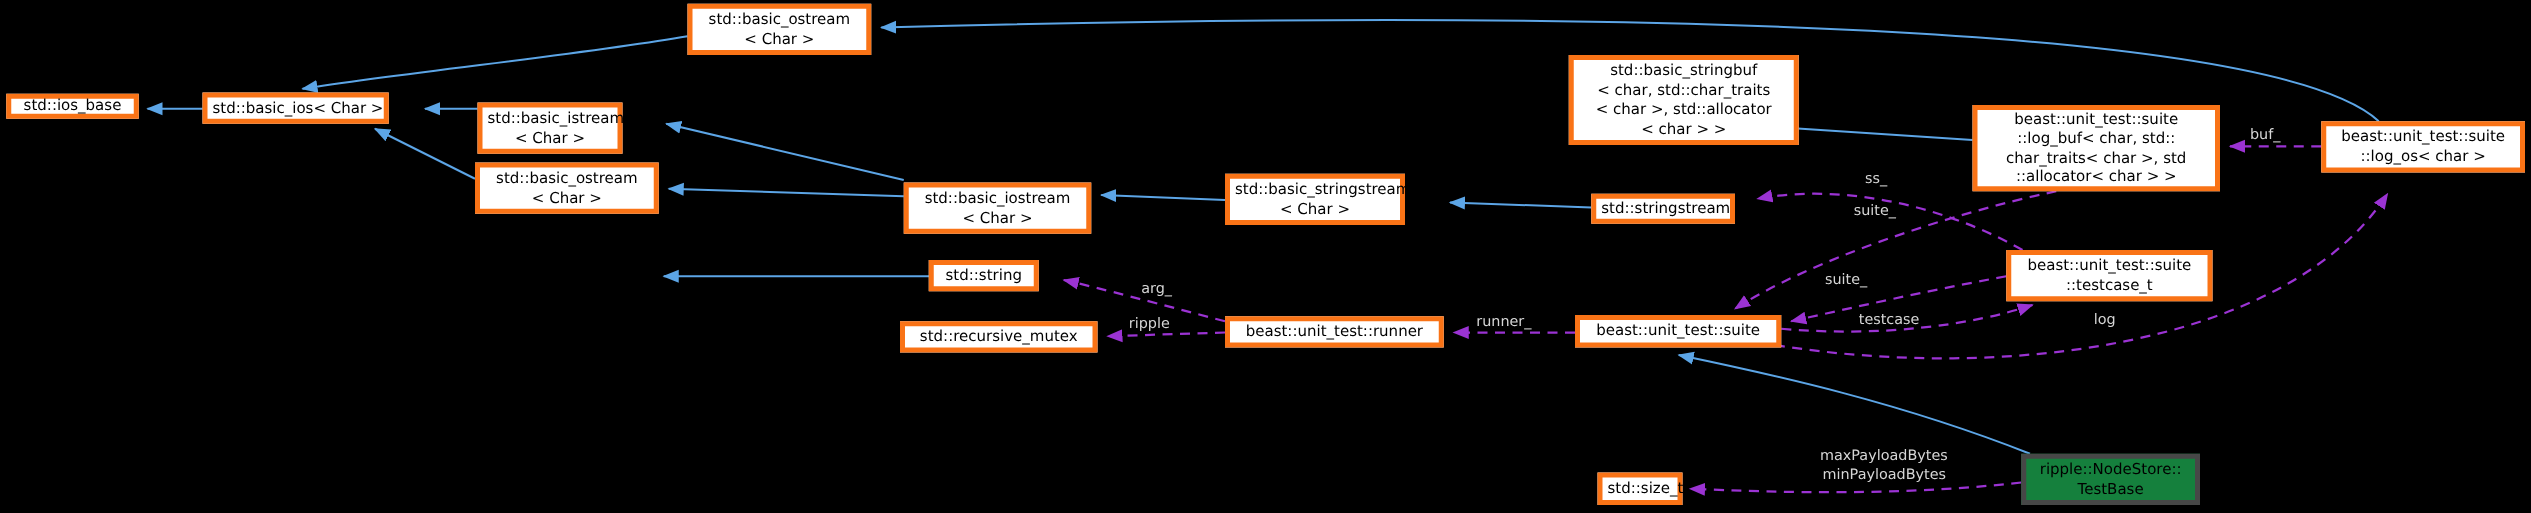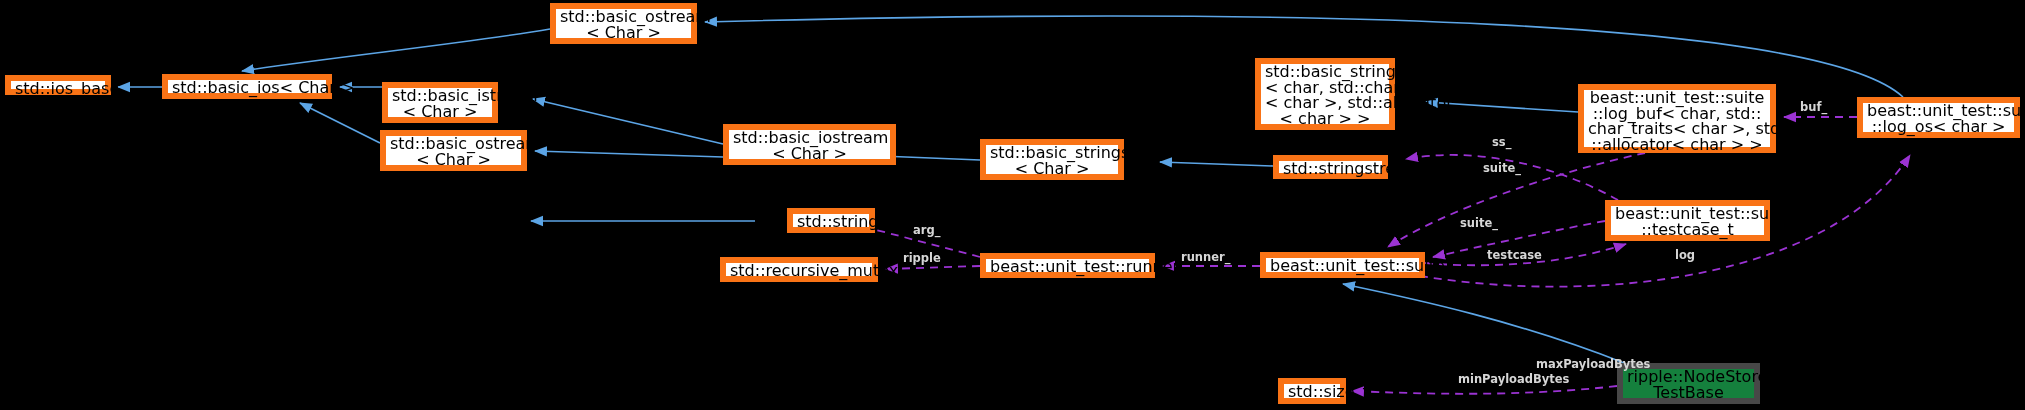--- a/index.html
+++ b/index.html
@@ -1,24 +1,24 @@
 <!DOCTYPE html>
 <html><head>
 <meta charset="utf-8">
 <style>
   html,body{margin:0;padding:0;background:#000;}
   #diagram{position:relative;width:2025px;height:410px;background:#000;overflow:hidden;
            font-family:"DejaVu Sans",sans-serif;}
   #edges{position:absolute;left:0;top:0;width:2025px;height:410px;}
-  .node{position:absolute;box-sizing:border-box;background:#ffffff;border:6px solid #f97316;
-        color:#000;font-size:16px;line-height:15.5px;text-align:center;
-        display:flex;flex-direction:column;justify-content:flex-start;white-space:nowrap;z-index:2;}
+  .node{position:absolute;box-sizing:border-box;background:#ffffff;border:4px solid #f97316;
+        color:#000;font-size:12px;line-height:15.5px;text-align:center;
+        display:flex;flex-direction:column;justify-content:center;white-space:nowrap;z-index:2;}
   .node span{display:block;padding:0 4px;}
   .node.current{background:#15803d;border-color:#474747;}
-  .elabel{position:absolute;color:#d6d6d6;font-size:11.5px;font-weight:bold;
+  .elabel{position:absolute;color:#d6d6d6;font-size:11.5px;font-weight:normal;
           line-height:13px;z-index:3;white-space:nowrap;}
 </style>
 </head>
 <body>
 
 <div id="diagram">
 
   <svg id="edges" width="2025" height="410" viewBox="0 0 2025 410" xmlns="http://www.w3.org/2000/svg">
     <defs>
       <marker id="mb" markerWidth="14" markerHeight="12" refX="12" refY="6" orient="auto" markerUnits="userSpaceOnUse">
@@ -55,50 +55,50 @@
       <path d="M980,257 C930,244 878,230 851,224" marker-end="url(#mp)"></path>
       <path d="M980,266 L886,269" marker-end="url(#mp)"></path>
       <path d="M1617,386 C1520,397 1425,394 1352,391" marker-end="url(#mp)"></path>
     </g>
   </svg>
 
   <div class="node" style="left:5px;top:75px;width:106px;height:20px">
     <span>std::ios_base</span>
   </div>
 
-  <div class="node" style="left:162px;top:74px;width:170px;height:25px">
+  <div class="node" style="left:162px;top:74px;width:149px;height:25px">
     <span>std::basic_ios&lt; Char &gt;</span>
   </div>
 
   <div class="node" style="left:382px;top:82px;width:116px;height:41px">
     <span>std::basic_istream</span>
     <span>&lt; Char &gt;</span>
   </div>
 
   <div class="node" style="left:550px;top:3px;width:147px;height:41px">
     <span>std::basic_ostream</span>
     <span>&lt; Char &gt;</span>
   </div>
 
   <div class="node" style="left:380px;top:130px;width:147px;height:41px">
     <span>std::basic_ostream</span>
     <span>&lt; Char &gt;</span>
   </div>
 
-  <div class="node" style="left:723px;top:124px;width:173px;height:41px">
+  <div class="node" style="left:723px;top:146px;width:150px;height:41px">
     <span>std::basic_iostream</span>
     <span>&lt; Char &gt;</span>
   </div>
 
   <div class="node" style="left:980px;top:139px;width:144px;height:41px">
     <span>std::basic_stringstream</span>
     <span>&lt; Char &gt;</span>
   </div>
 
-  <div class="node" style="left:1255px;top:58px;width:140px;height:72px">
+  <div class="node" style="left:1255px;top:44px;width:184px;height:72px">
     <span>std::basic_stringbuf</span>
     <span>&lt; char, std::char_traits</span>
     <span>&lt; char &gt;, std::allocator</span>
     <span>&lt; char &gt; &gt;</span>
   </div>
 
   <div class="node" style="left:1273px;top:155px;width:115px;height:24px">
     <span>std::stringstream</span>
   </div>
 
@@ -108,21 +108,21 @@
     <span>char_traits&lt; char &gt;, std</span>
     <span>::allocator&lt; char &gt; &gt;</span>
   </div>
 
   <div class="node" style="left:1857px;top:97px;width:163px;height:41px">
     <span>beast::unit_test::suite</span>
     <span>::log_os&lt; char &gt;</span>
   </div>
 
 
-  <div class="node" style="left:787px;top:208px;width:88px;height:25px">
+  <div class="node" style="left:743px;top:208px;width:88px;height:25px">
     <span>std::string</span>
   </div>
 
   <div class="node" style="left:720px;top:257px;width:158px;height:25px">
     <span>std::recursive_mutex</span>
   </div>
 
   <div class="node" style="left:980px;top:253px;width:175px;height:25px">
     <span>beast::unit_test::runner</span>
   </div>
@@ -147,16 +147,16 @@
 
   <span class="elabel" style="left:1800px;top:101px">buf_</span>
   <span class="elabel" style="left:1492px;top:136px">ss_</span>
   <span class="elabel" style="left:1483px;top:162px">suite_</span>
   <span class="elabel" style="left:1460px;top:217px">suite_</span>
   <span class="elabel" style="left:1487px;top:249px">testcase</span>
   <span class="elabel" style="left:1675px;top:249px">log</span>
   <span class="elabel" style="left:1181px;top:251px">runner_</span>
   <span class="elabel" style="left:913px;top:224px">arg_</span>
   <span class="elabel" style="left:903px;top:252px">ripple</span>
-  <span class="elabel" style="left:1536px;top:358px">maxPayloadBytes</span>
+  <span class="elabel" style="left:1456px;top:358px">maxPayloadBytes</span>
   <span class="elabel" style="left:1458px;top:373px">minPayloadBytes</span>
 
 </div>
 
 </body></html>

